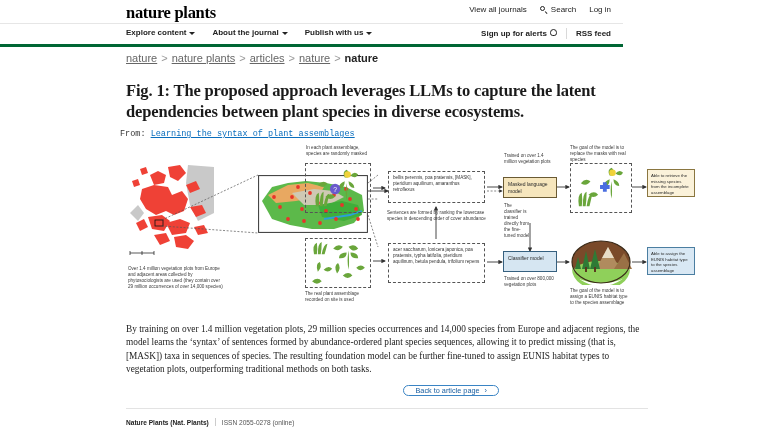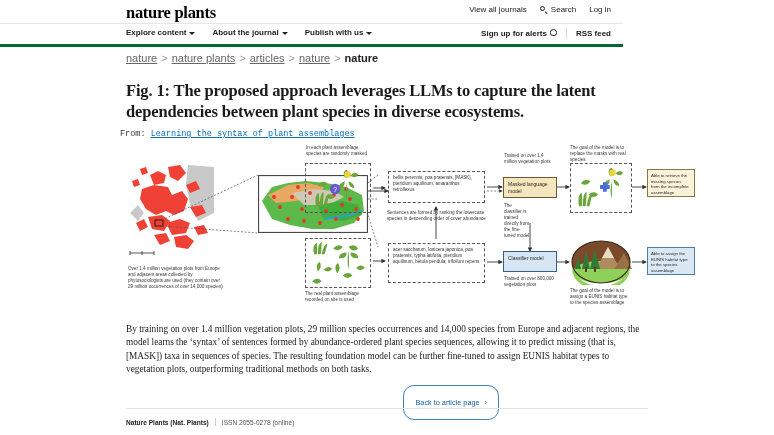--- a/index.html
+++ b/index.html
@@ -88,21 +88,21 @@
   
   .fig-body{
     position:absolute;left:126px;top:323px;width:522px;
     font-family:"Liberation Serif",serif;font-size:9.3px;line-height:13.3px;color:#222;
   }
   
   .backbtn{
     position:absolute;right:124px;top:385px;
     border:1px solid #3a84c4;border-radius:11px;background:#fff;
     font-family:"Liberation Sans",sans-serif;font-size:7.3px;color:#1a5fa0;
-    padding:12px 11px;cursor:pointer;display:flex;align-items:center;gap:5px;
+    padding:0 11px;cursor:pointer;display:flex;align-items:center;gap:5px;
   }
   
   .footsep{position:absolute;left:126px;top:408px;width:522px;height:1px;background:#e3e3e3;}
   .footer{
     position:absolute;left:126px;top:418px;display:flex;align-items:center;gap:6px;
     font-family:"Liberation Sans",sans-serif;font-size:6.6px;color:#555;
   }
   .footer .bold{font-weight:700;color:#222;}
   .footer .fsep{width:1px;height:8px;background:#ccc;}
 </style>

